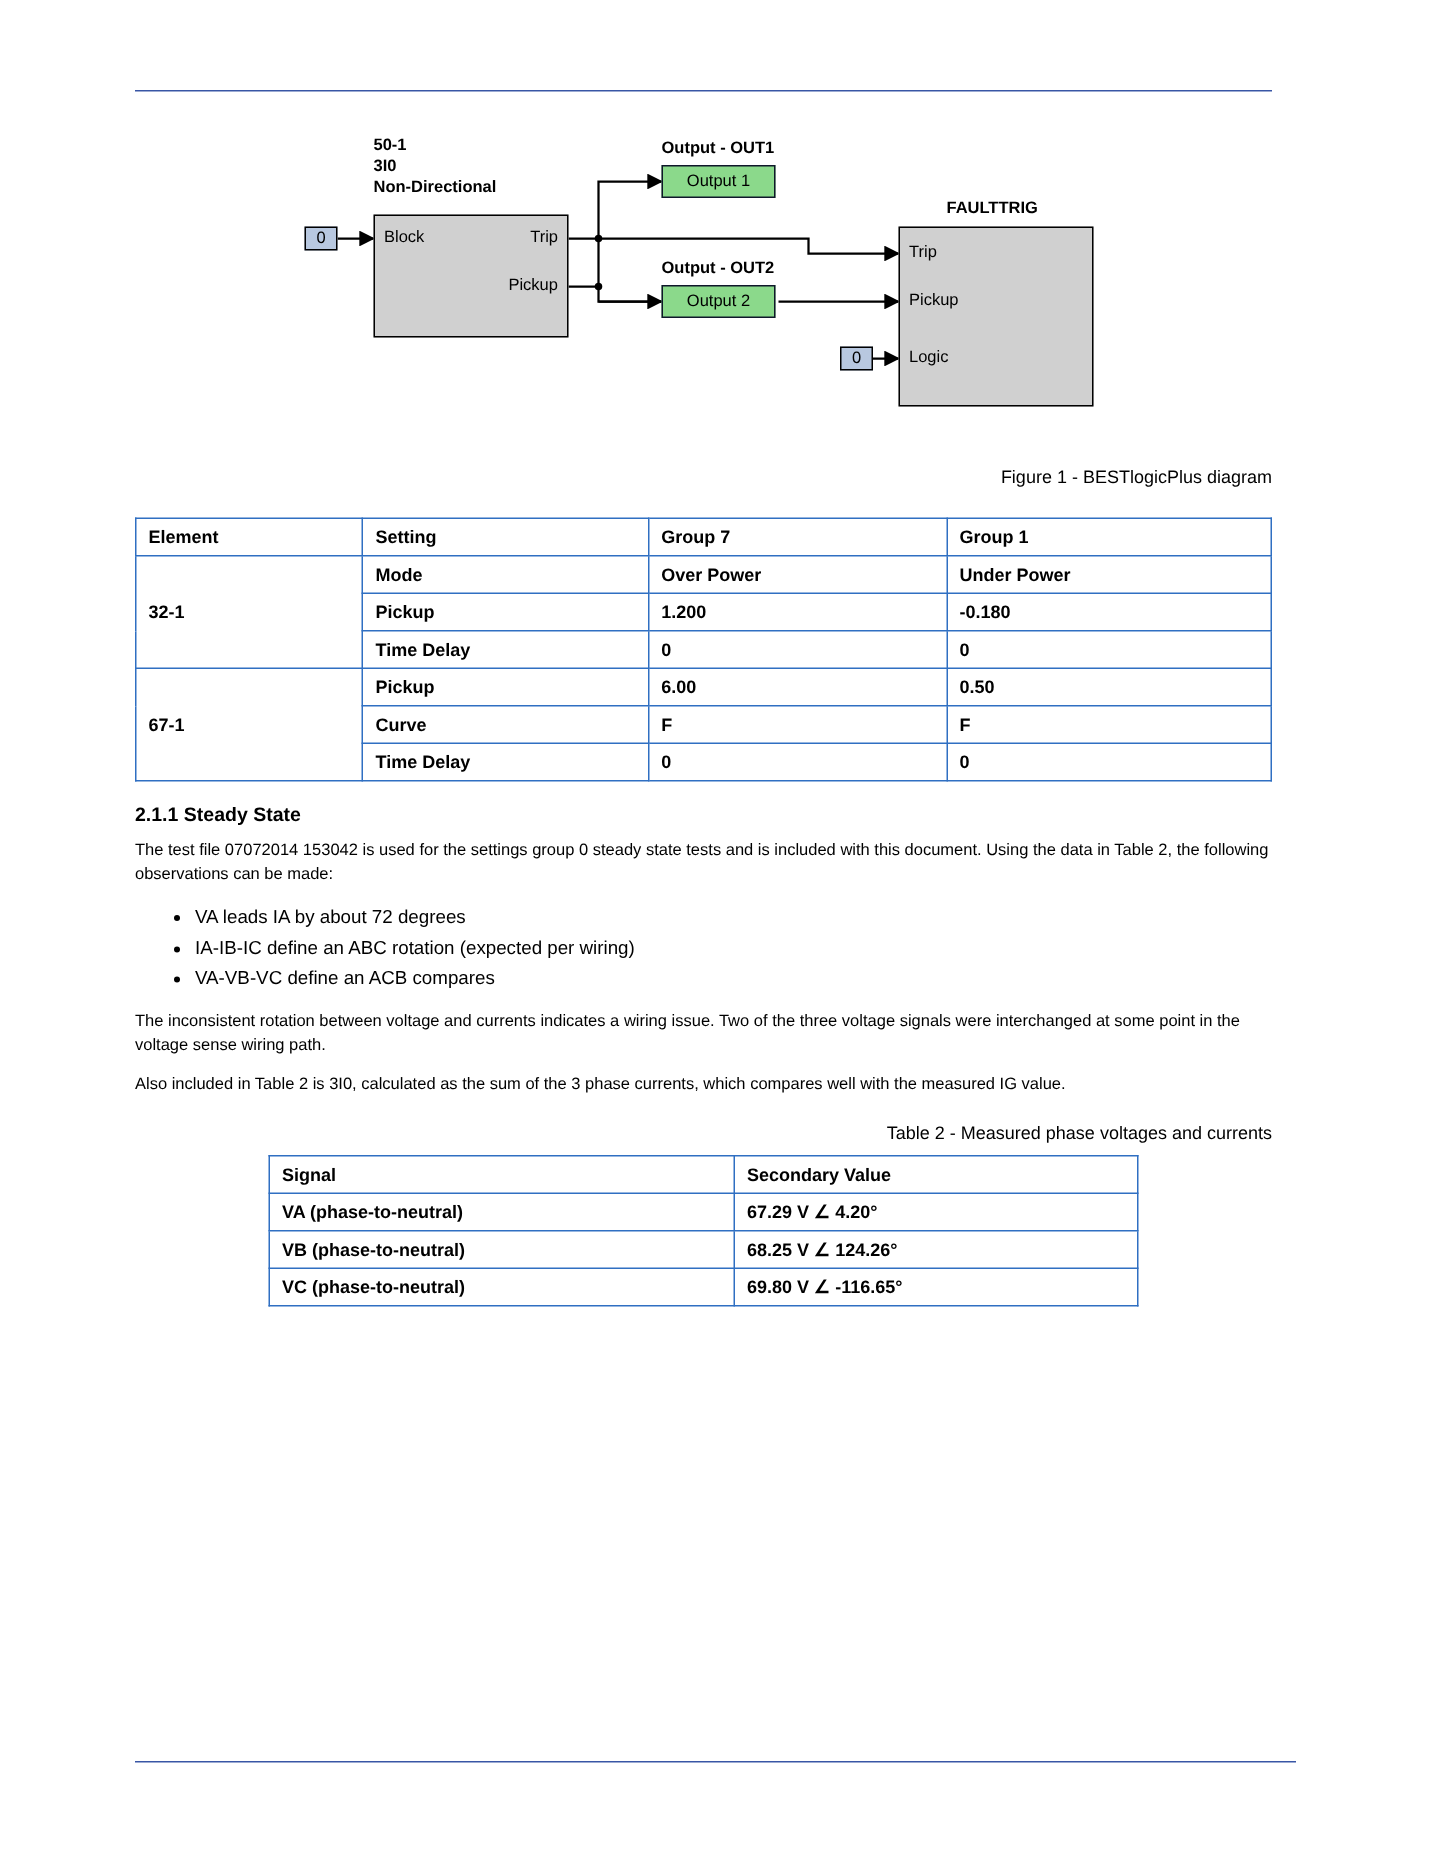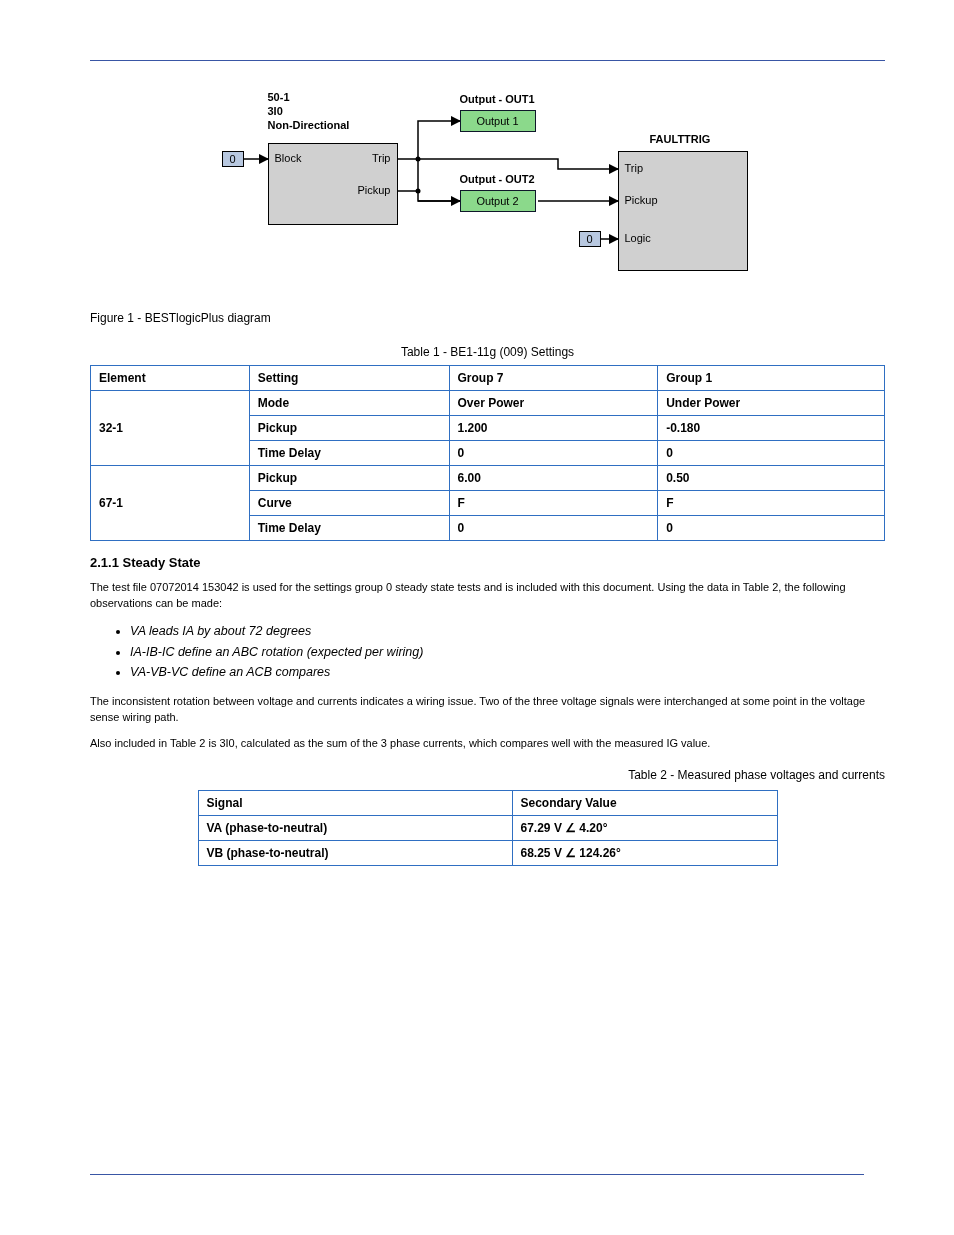--- a/index.html
+++ b/index.html
@@ -8,21 +8,21 @@
     padding: 0;
     font-family: Arial, sans-serif;
     background: #fff;
     color: #000;
     font-size: 13px;
   }
   .page {
     width: 954px;
     height: 1235px;
     position: relative;
-    padding: 60px 69px 40px 90px;
+    padding: 60px 106px 40px 90px;
   }
   .top-rule {
     border-top: 1.5px solid #3956a5;
     margin-bottom: 20px;
   }
   .bottom-rule {
     border-top: 1.5px solid #3956a5;
     position: absolute;
     left: 90px;
     right: 90px;
@@ -88,21 +88,21 @@
     line-height: 14px;
     font-size: 11px;
   }
   svg.wires {
     position: absolute;
     left: 0; top: 0;
     width: 560px; height: 220px;
   }
 
   .fig-caption {
-    text-align: left;
+    text-align: right;
     font-size: 12px;
     margin: 6px 0 20px 0;
   }
 
   
   table.grid {
     width: 100%;
     border-collapse: collapse;
     margin-top: 6px;
   }
@@ -126,21 +126,21 @@
     font-size: 11px;
     line-height: 1.45;
     margin: 10px 0;
   }
   ul.para-list {
     font-size: 12.5px;
     line-height: 1.5;
     margin: 4px 0 12px 0;
     padding-left: 40px;
   }
-  ul.para-list li { margin: 2px 0; font-style: italic; }
+  ul.para-list li { margin: 2px 0; }
 
   .table-title {
     font-size: 12px;
     margin: 16px 0 2px 0;
   }
 
   
   .table-wrap-center {
     display: flex;
     justify-content: center;
@@ -214,21 +214,20 @@
         <span class="blk-label" style="left:6px; top:42px;">Pickup</span>
         <span class="blk-label" style="left:6px; top:80px;">Logic</span>
       </div>
       <div class="const-box" style="left:371px; top:150px;"><span>0</span></div>
 
     </div>
   </div>
 
   <div class="fig-caption">Figure 1 - BESTlogicPlus diagram</div>
 
-  <div class="table-title" style="text-align:center;">Table 1 - BE1-11g (009) Settings</div>
   <table class="grid">
     <thead>
       <tr>
         <th>Element</th>
         <th>Setting</th>
         <th>Group 7</th>
         <th>Group 1</th>
       </tr>
     </thead>
     <tbody>
@@ -288,18 +287,22 @@
       </thead>
       <tbody>
         <tr>
           <td>VA (phase-to-neutral)</td>
           <td>67.29 V ∠ 4.20°</td>
         </tr>
         <tr>
           <td>VB (phase-to-neutral)</td>
           <td>68.25 V ∠ 124.26°</td>
         </tr>
+        <tr>
+          <td>VC (phase-to-neutral)</td>
+          <td>69.80 V ∠ -116.65°</td>
+        </tr>
       </tbody>
     </table>
   </div>
 
   <div class="bottom-rule"></div>
 </div>
 
 </body></html>

